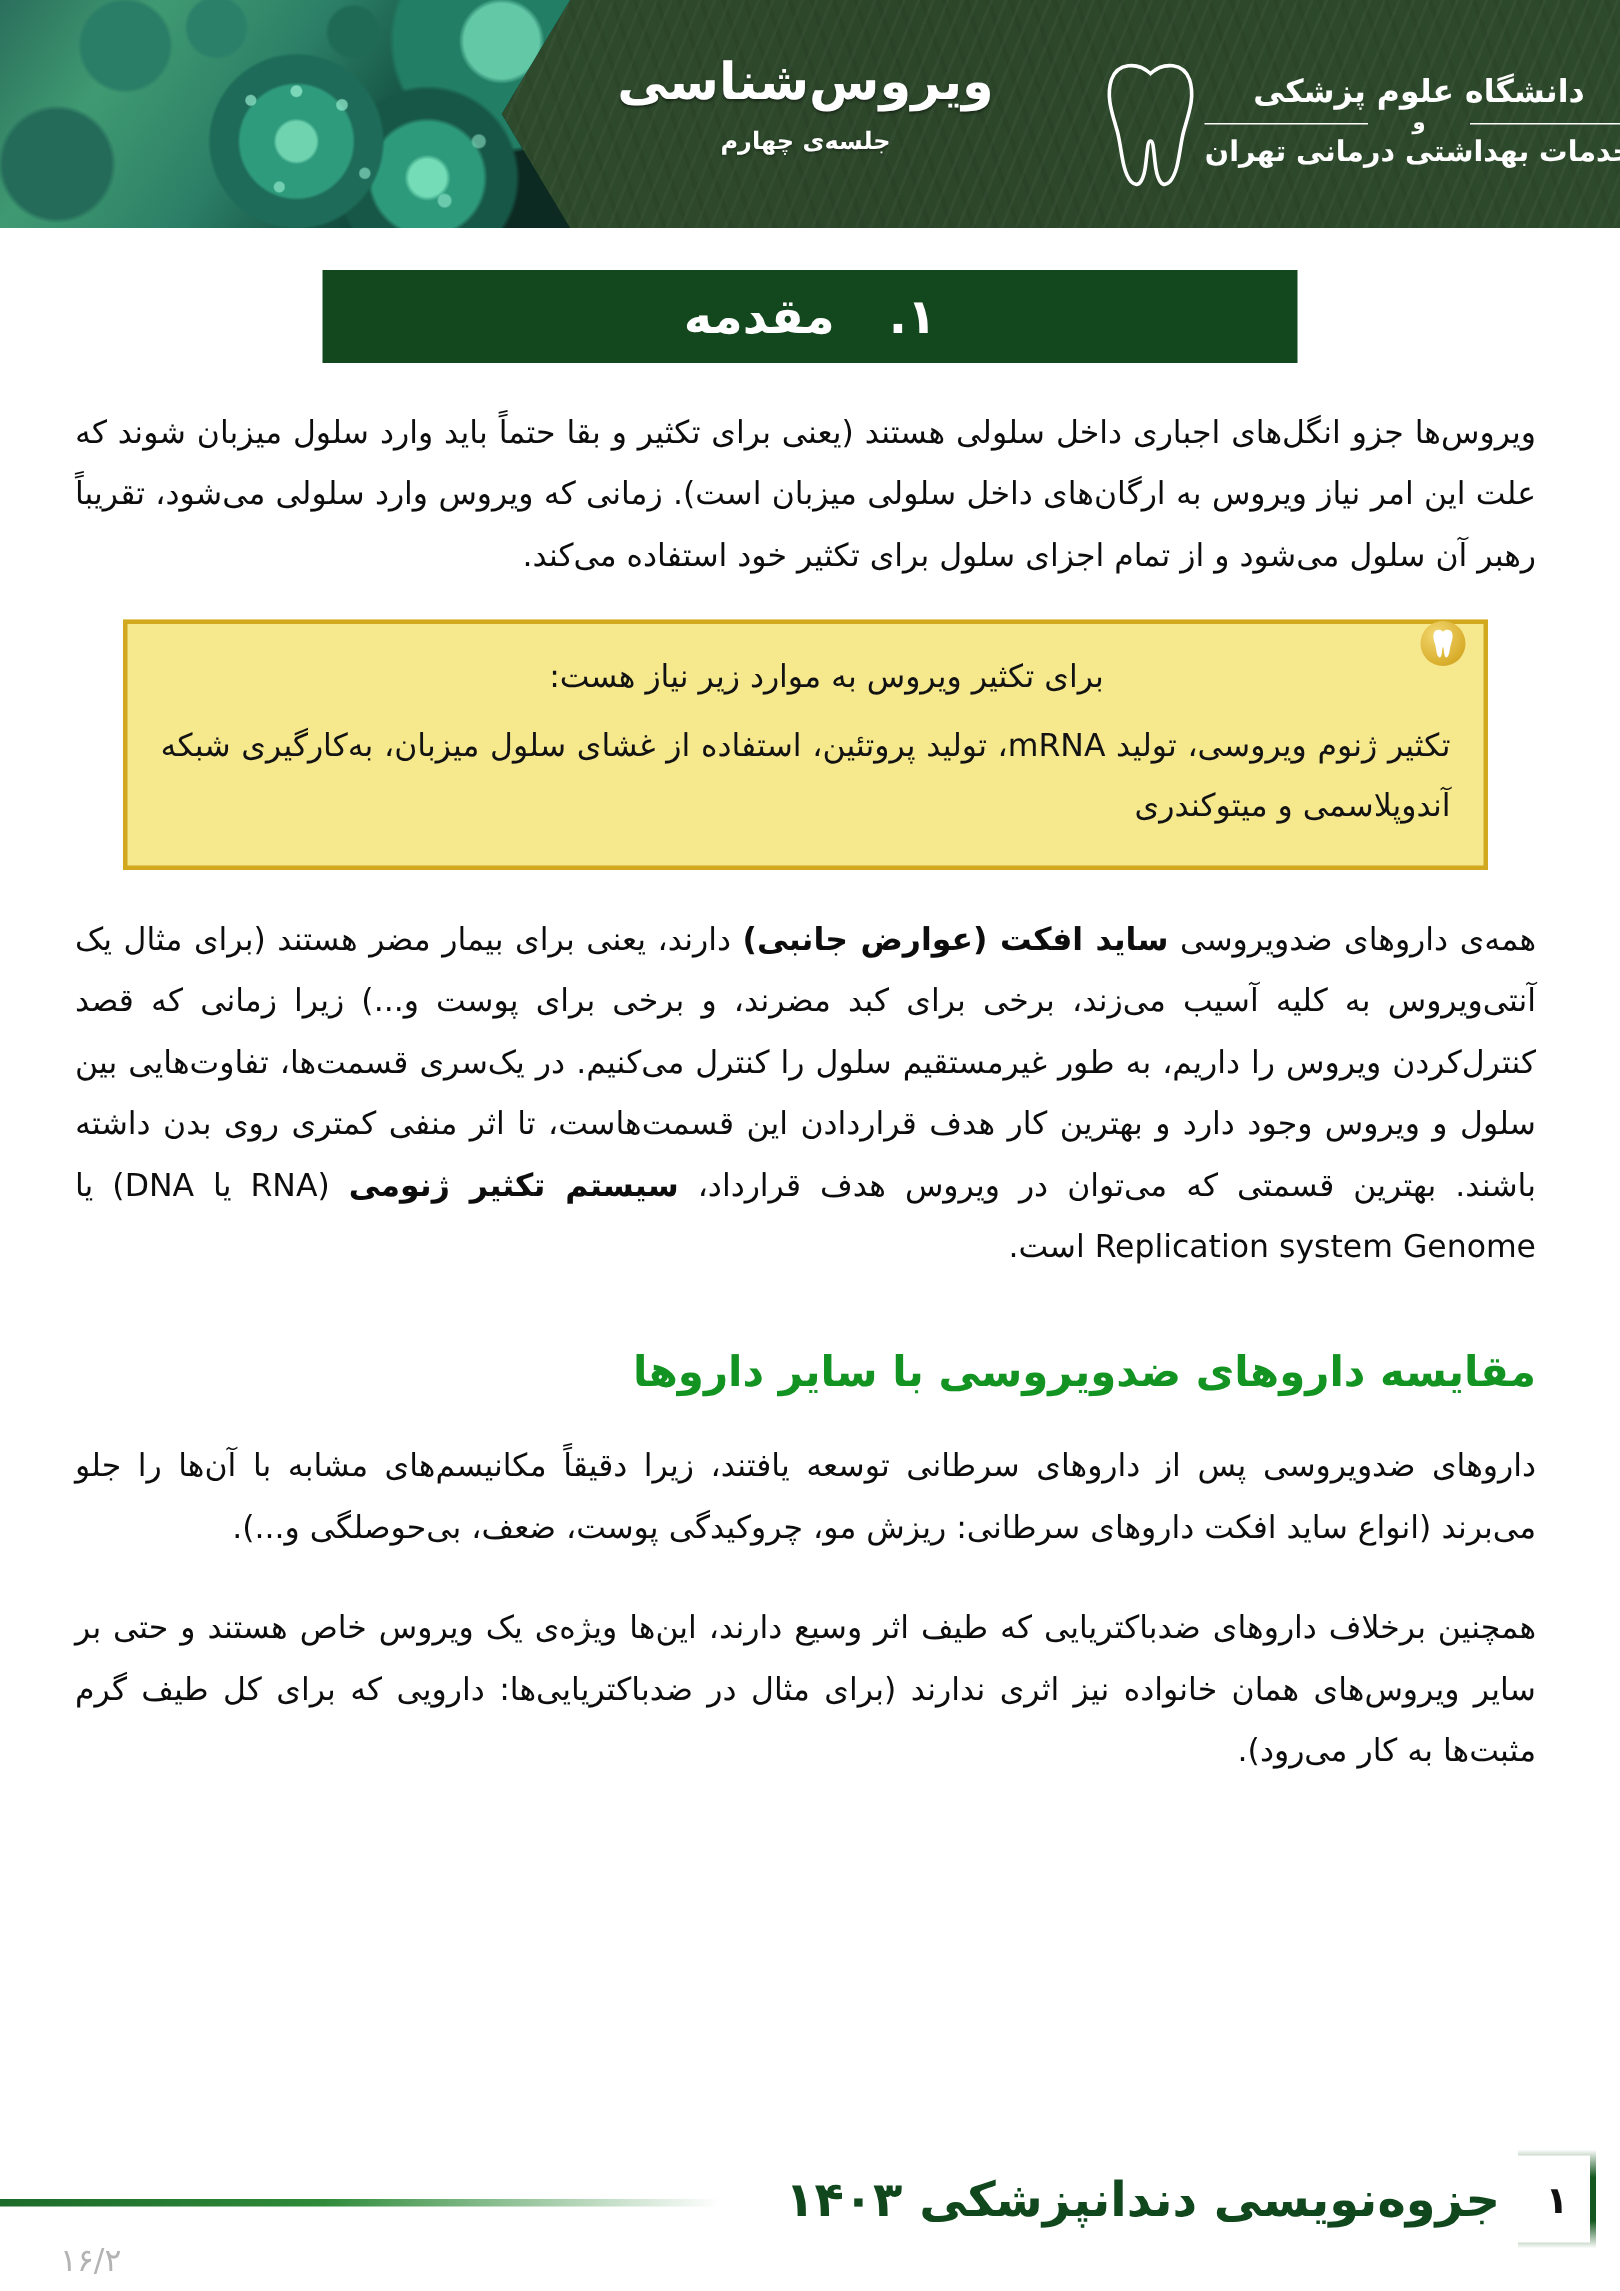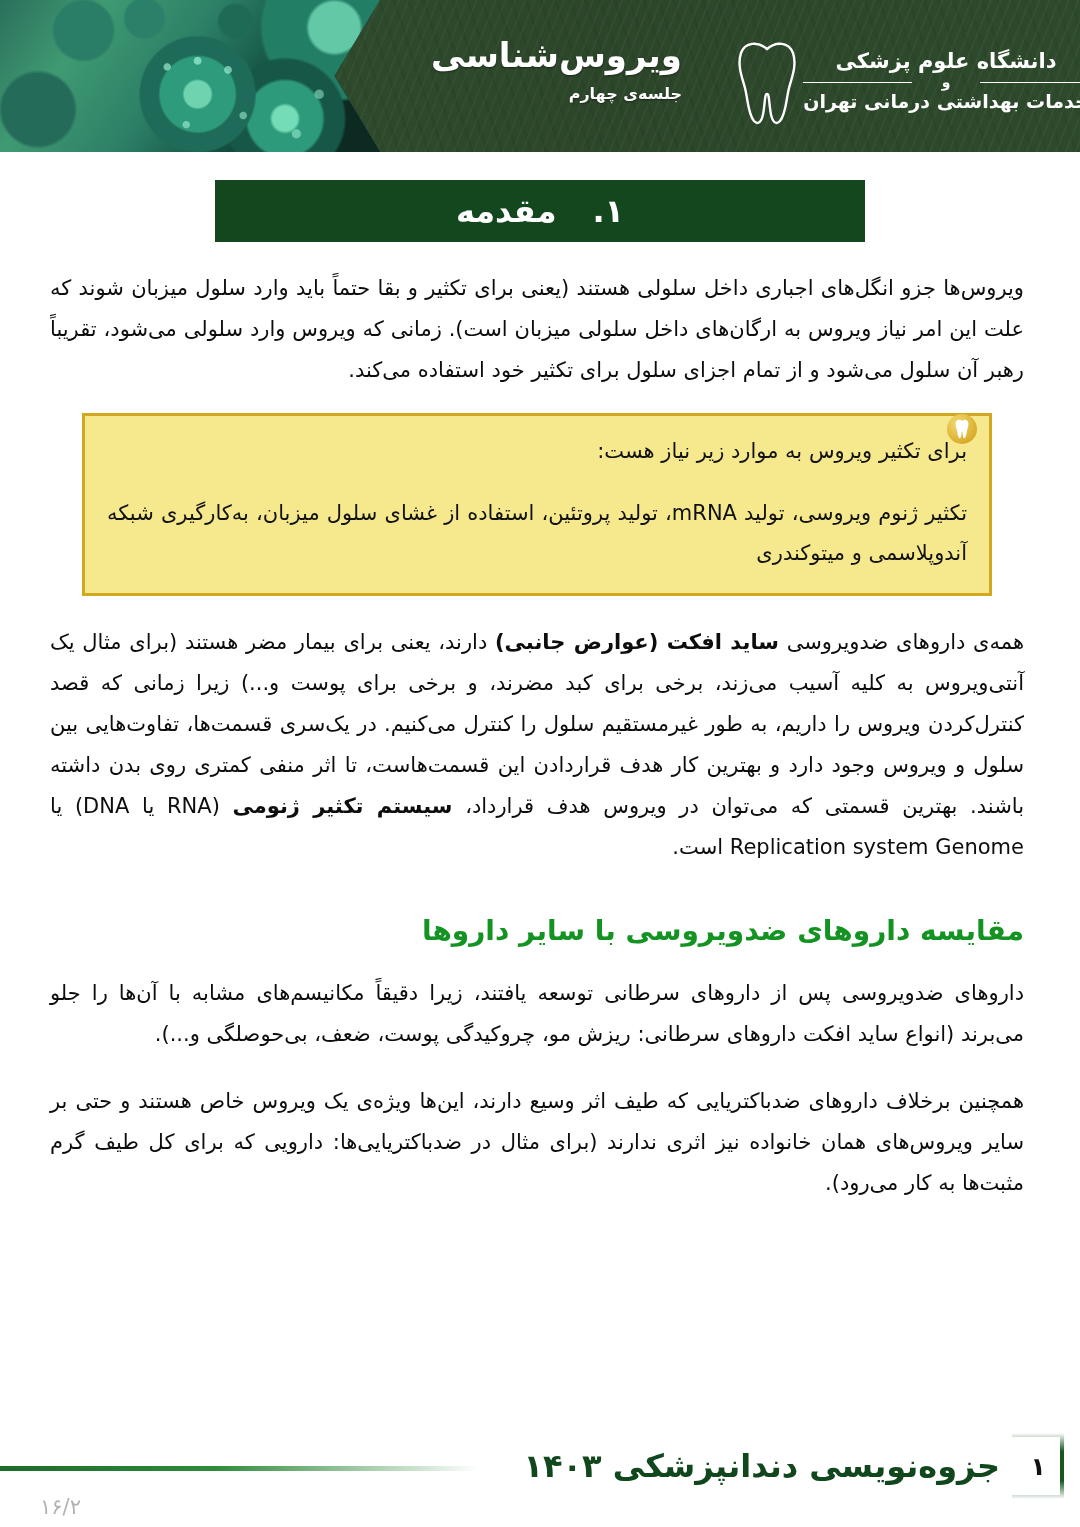--- a/index.html
+++ b/index.html
@@ -66,20 +66,21 @@
       radial-gradient(circle at 78% 88%, rgba(150,235,205,.6) 0 1.2%, rgba(0,0,0,0) 1.6%),
       radial-gradient(circle at 84% 62%, rgba(150,235,205,.55) 0 1.2%, rgba(0,0,0,0) 1.6%);
     filter: blur(.4px);
   }
 
   .header-title-wrap {
     position: absolute;
     top: 36px;
     right: 398px;
     width: 290px;
+    text-align: center;
     color: #ffffff;
   }
   .header-title {
     font-size: 34px;
     font-weight: bold;
     letter-spacing: -.5px;
     line-height: 1.15;
     text-shadow: 0 1px 2px rgba(0,0,0,.45);
   }
   .header-subtitle {
@@ -188,27 +189,27 @@
     background: radial-gradient(circle at 35% 30%, #f3d872, #d9ae2c 70%, #c59a1c);
     display: flex;
     align-items: center;
     justify-content: center;
   }
   .callout-icon svg { width: 16px; height: 20px; }
   .callout-line {
     font-size: 21px;
     line-height: 1.9;
     color: #121212;
-    text-align: right;
+    text-align: center;
     padding-left: 0;
     padding-right: 0;
   }
   .callout-line.first { padding-right: 0; margin-left: 28px; }
   .callout-line.second {
-    margin-top: 22px;
+    margin-top: 6px;
     text-align: justify;
     text-justify: inter-word;
   }
 
   .sub-heading {
     margin: 46px 56px 0 50px;
     color: #139321;
     font-size: 28px;
     font-weight: bold;
     text-align: right;

